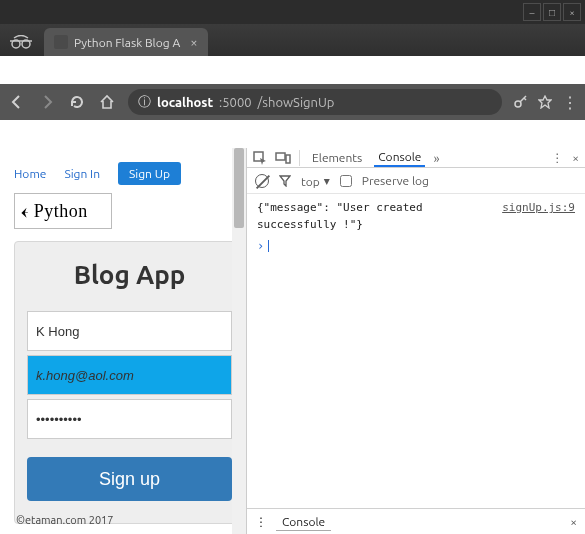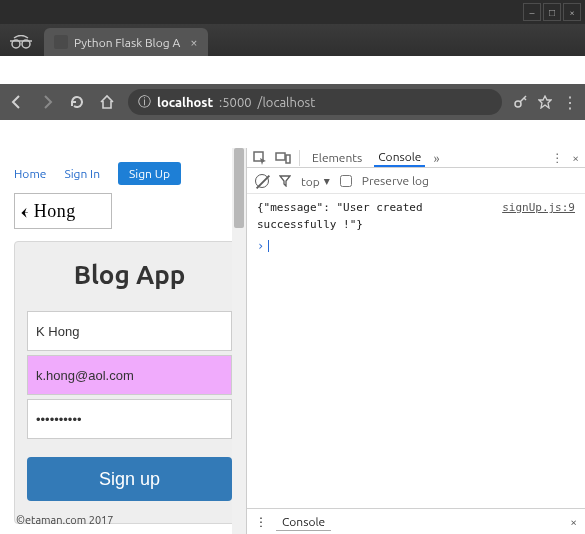--- a/index.html
+++ b/index.html
@@ -163,21 +163,21 @@
   display:block;
   width:100%;
   height:40px;
   border:1px solid #ccc;
   background:#fff;
   padding:0 8px;
   font-size:13px;
   color:#333;
   margin-bottom:4px;
 }
-.field.email { background:#f0abfc; }
+.field.email { background:#0ea5e9;font-style:italic; }
 .signup-btn {
   width:100%;
   height:44px;
   background:#337ab7;
   color:#fff;
   border:none;
   border-radius:4px;
   font-size:18px;
   margin-top:14px;
   cursor:pointer;
@@ -319,21 +319,21 @@
     </div>
     <div class="nav-icon">
       <svg width="16" height="16" viewBox="0 0 16 16">
           <path d="M2 8 L8 2 L14 8 M4 7 V14 H12 V7" fill="none" stroke="#d2d2d2" stroke-width="1.6"></path>
         </svg>
     </div>
     <div class="addr-box">
       <span>ⓘ</span>
       <span class="addr-host">localhost</span>
         <span class="addr-rest">:5000</span>
-        <span class="addr-rest">/localhost</span>
+        <span class="addr-rest">/showSignUp</span>
     </div>
     <div class="addr-icons">
       <span>
         <svg width="14" height="14" viewBox="0 0 14 14">
             <circle cx="4" cy="9" r="3" fill="none" stroke="#d2d2d2" stroke-width="1.5"></circle>
             <path d="M6 7 L12 1 M10 3 L12 5" stroke="#d2d2d2" stroke-width="1.5" fill="none"></path>
           </svg>
       </span>
       <span>
         <svg width="14" height="14" viewBox="0 0 14 14">
@@ -348,21 +348,21 @@
 
     <div class="page-wrap">
       <div class="page">
         <div class="nav-links">
           <a href="#">Home</a>
           <a href="#">Sign In</a>
           <span class="btn">Sign Up</span>
         </div>
         <div class="flask-logo">
           <span class="horn">𐎓</span>
-          <span class="txt">Hong</span>
+          <span class="txt">Python</span>
         </div>
         <div class="card">
           <h1>Blog App</h1>
           <input class="field" value="K Hong" style="">
           <input class="field email" value="k.hong@aol.com" style="">
           <input class="field" value="••••••••••" style="">
           <button class="signup-btn">Sign up</button>
         </div>
         <div class="footer">©etaman.com 2017</div>
       </div>

